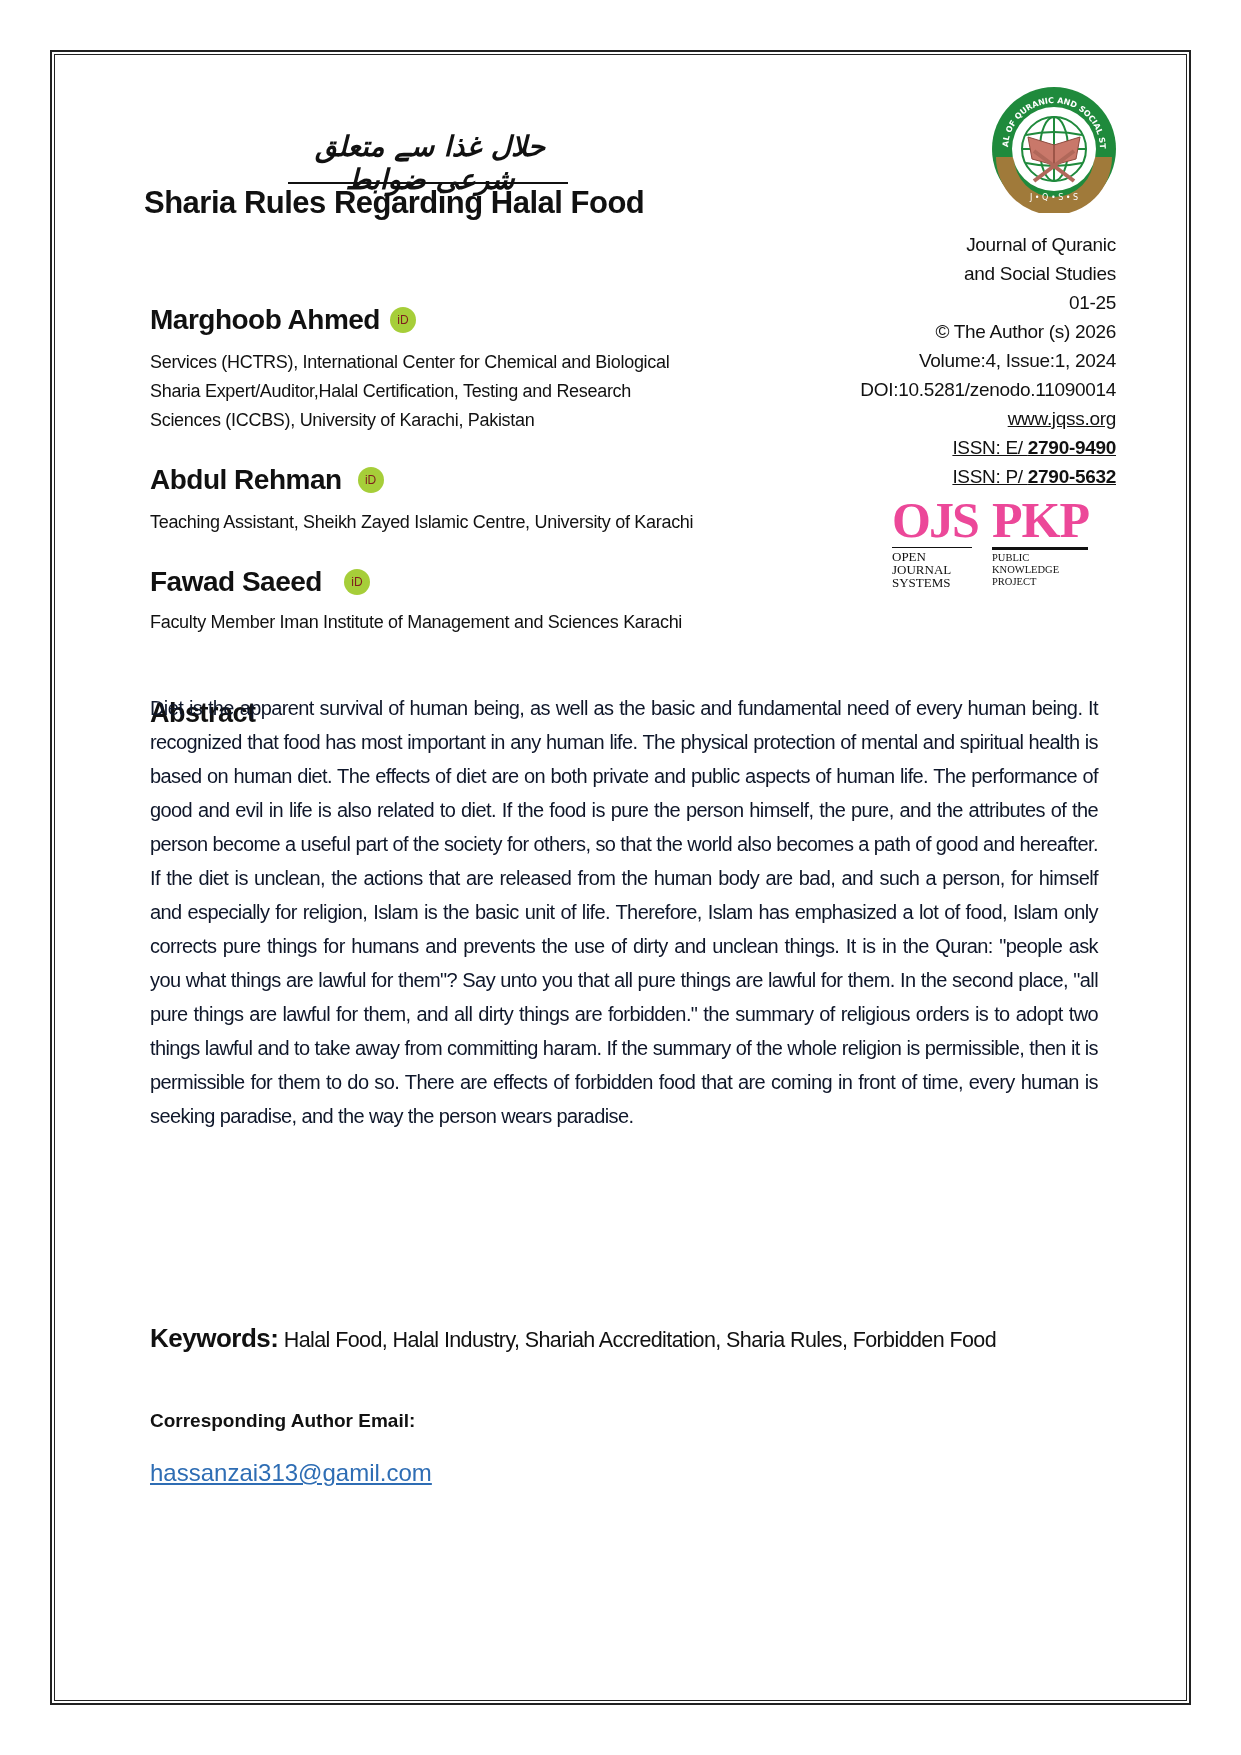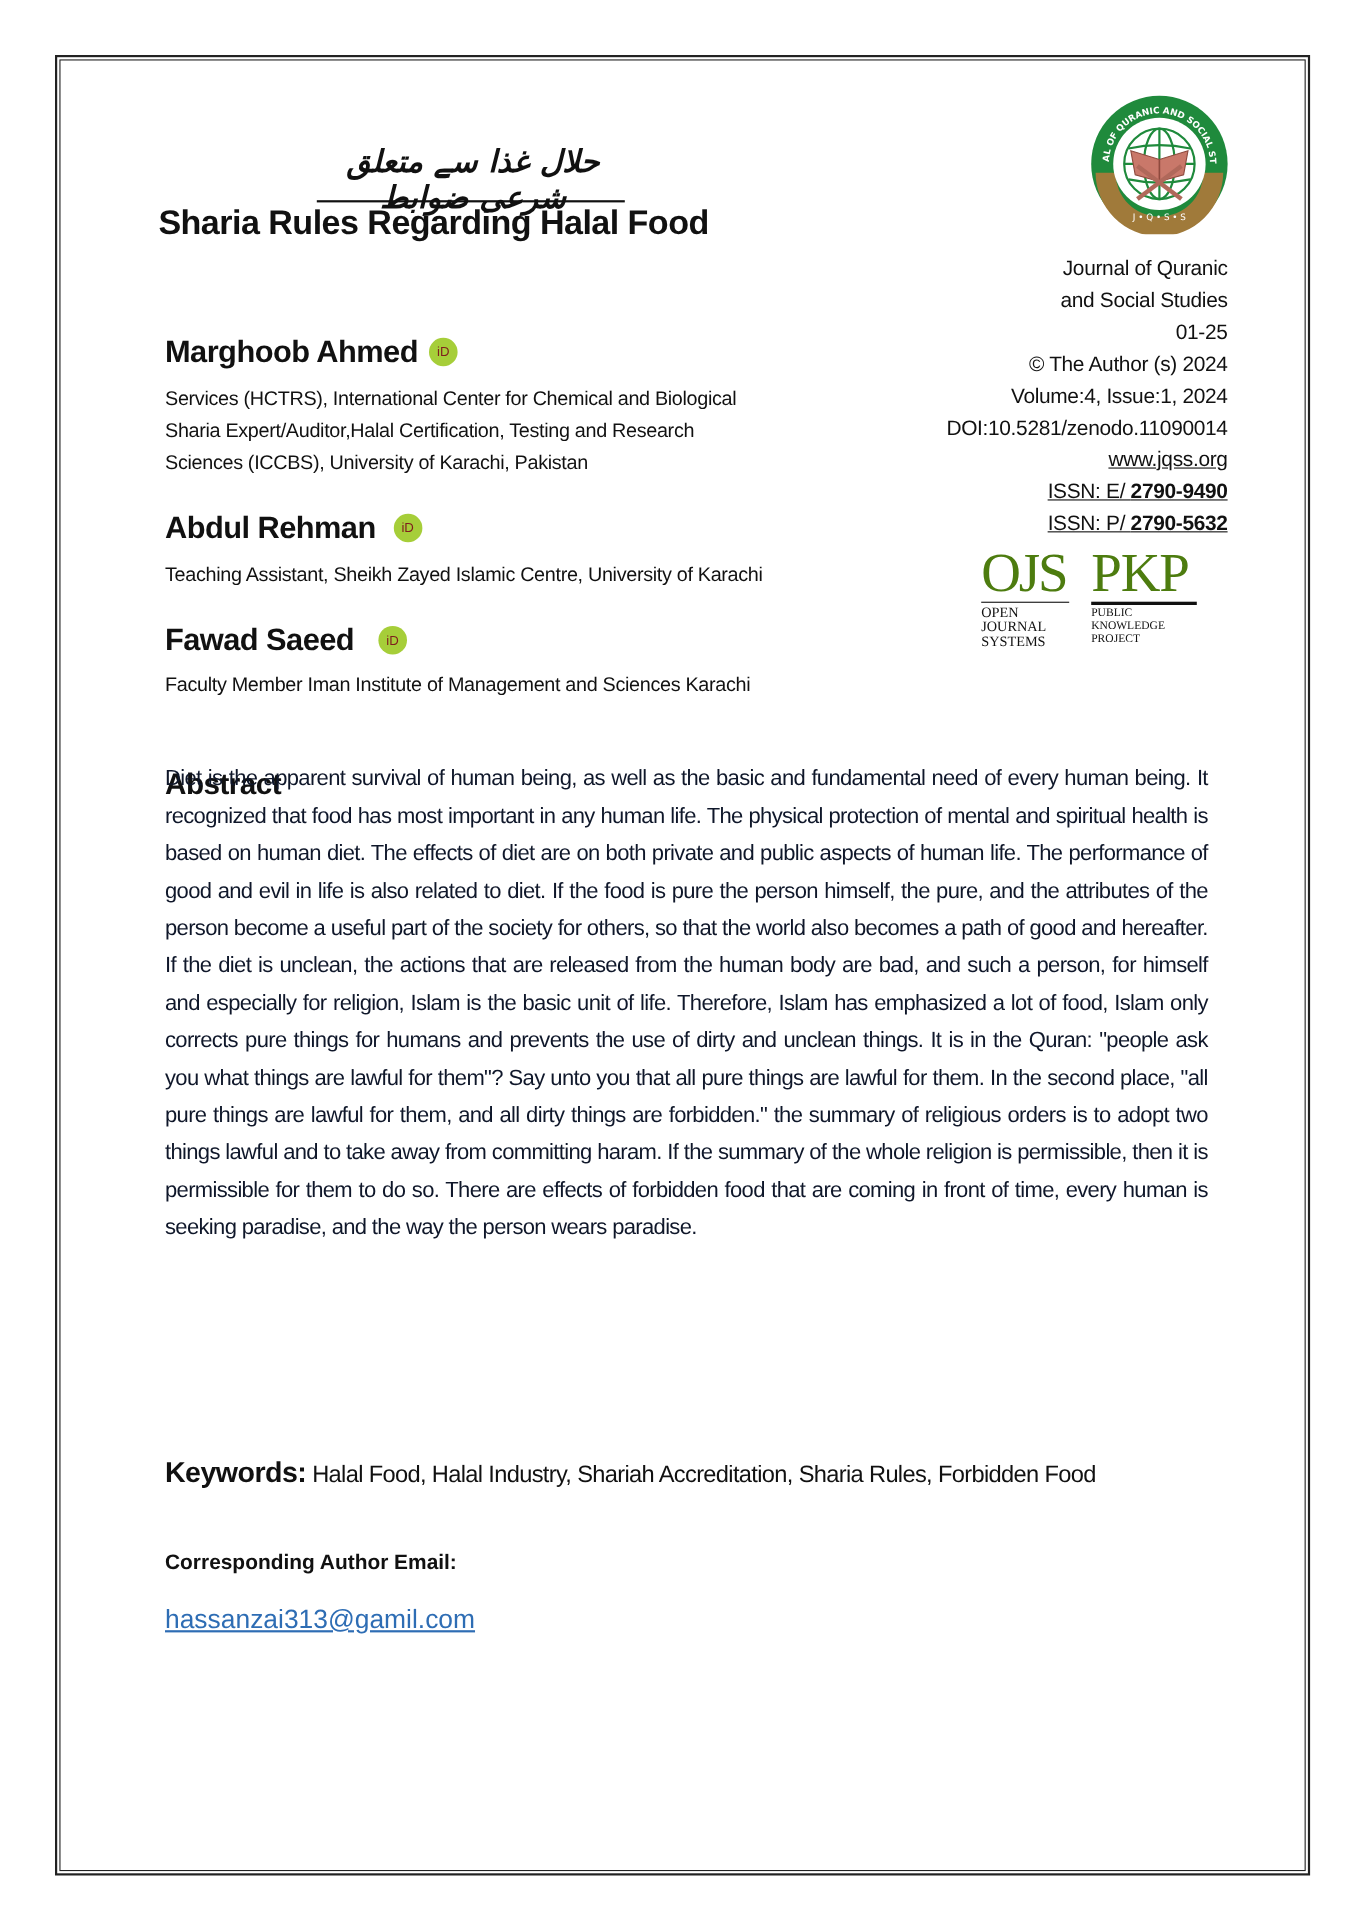--- a/index.html
+++ b/index.html
@@ -32,21 +32,21 @@
     .journal-info {
       position: absolute; right: 125px; top: 230px; text-align: right;
       font-size: 19px; line-height: 29px; color: #111; letter-spacing: -0.3px;
     }
     .journal-info div { white-space: nowrap; }
     .journal-info .u { text-decoration: underline; }
     .journal-info b { font-weight: bold; }
     .ojs-pkp { position: absolute; left: 892px; top: 495px; width: 210px; height: 100px; }
     .ojs-big, .pkp-big {
       position: absolute; top: 0; font-family: "Liberation Serif", "DejaVu Serif", serif;
-      font-size: 50px; line-height: 50px; color: #4d7c0f;
+      font-size: 50px; line-height: 50px; color: #ec4899; font-weight: bold;
     }
     .ojs-big { left: 0; letter-spacing: -2px; }
     .pkp-big { left: 100px; letter-spacing: -1px; }
     .ojs-rule { position: absolute; left: 0; top: 52px; width: 80px; border-top: 1px solid #111; }
     .pkp-rule { position: absolute; left: 100px; top: 52px; width: 96px; border-top: 3px solid #111; }
     .ojs-small, .pkp-small {
       position: absolute; top: 55px; font-family: "Liberation Serif", "DejaVu Serif", serif;
       text-transform: uppercase; color: #111;
     }
     .ojs-small { left: 0; font-size: 13px; line-height: 13px; }
@@ -121,21 +121,21 @@
   <text font-size="8" fill="#ffffff" font-family="DejaVu Sans, sans-serif" font-weight="bold">
     <textPath href="#ringPath" startOffset="50%" text-anchor="middle">JOURNAL OF QURANIC AND SOCIAL STUDIES</textPath>
   </text>
   <text x="64" y="115" font-size="8" fill="#ffffff" text-anchor="middle" font-family="DejaVu Sans, sans-serif">J • Q • S • S</text>
 </svg>
 
 <div class="journal-info">
   <div>Journal of Quranic</div>
   <div>and Social Studies</div>
   <div>01-25</div>
-  <div>© The Author (s) 2024</div>
+  <div>© The Author (s) 2026</div>
   <div>Volume:4, Issue:1, 2024</div>
   <div>DOI:10.5281/zenodo.11090014</div>
   <div class="u">www.jqss.org</div>
   <div class="u"><span>ISSN: E/ </span><b>2790-9490</b></div>
   <div class="u"><span>ISSN: P/ </span><b>2790-5632</b></div>
 </div>
 
 <div class="ojs-pkp">
   <div class="ojs-big">OJS</div>
   <div class="ojs-rule"></div>

